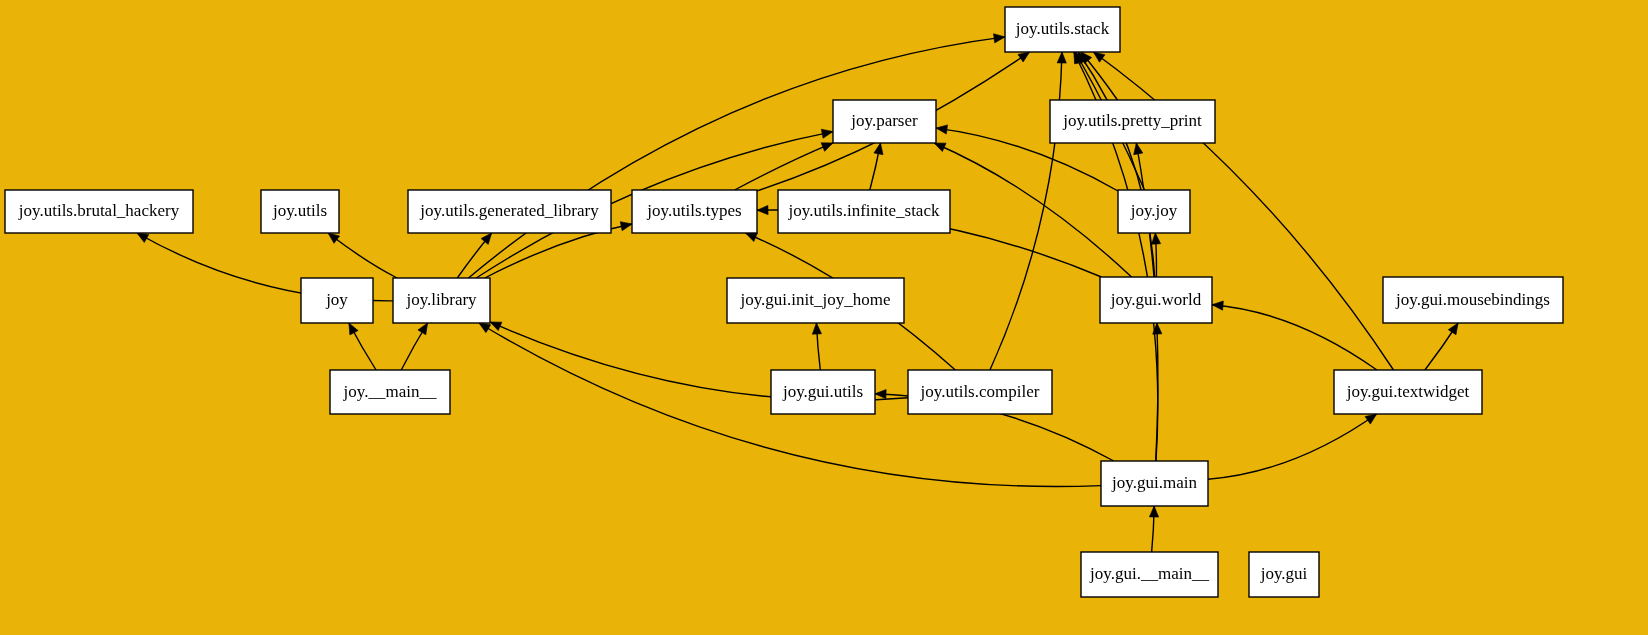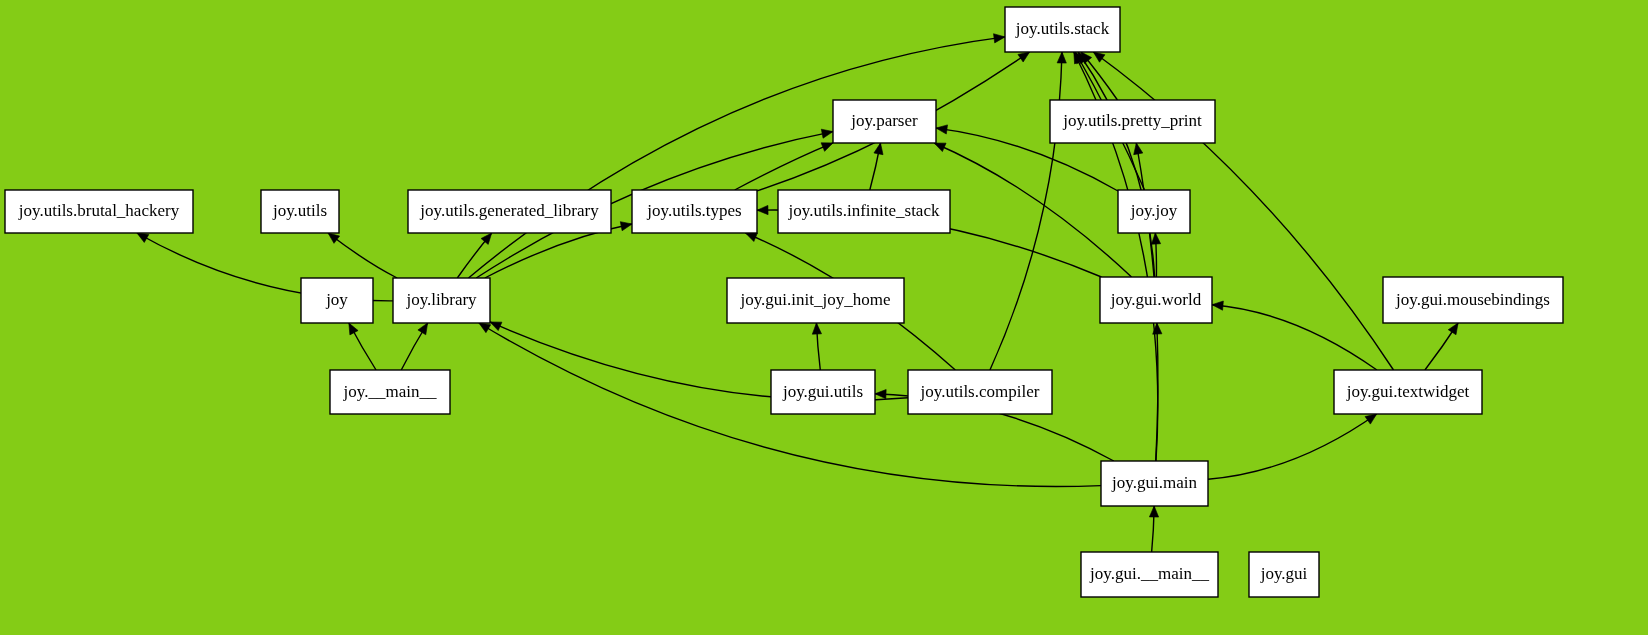--- a/index.html
+++ b/index.html
@@ -4,21 +4,21 @@
 <style>
   html, body {
     margin: 0;
     padding: 0;
     background: #ffffff;
   }
   #graph-canvas {
     position: relative;
     width: 1648px;
     height: 635px;
-    background: #84cc16;
+    background: #eab308;
     font-family: "Liberation Serif", "DejaVu Serif", serif;
     overflow: hidden;
   }
   svg.graph-svg {
     position: absolute;
     top: 0;
     left: 0;
     width: 1648px;
     height: 635px;
   }

